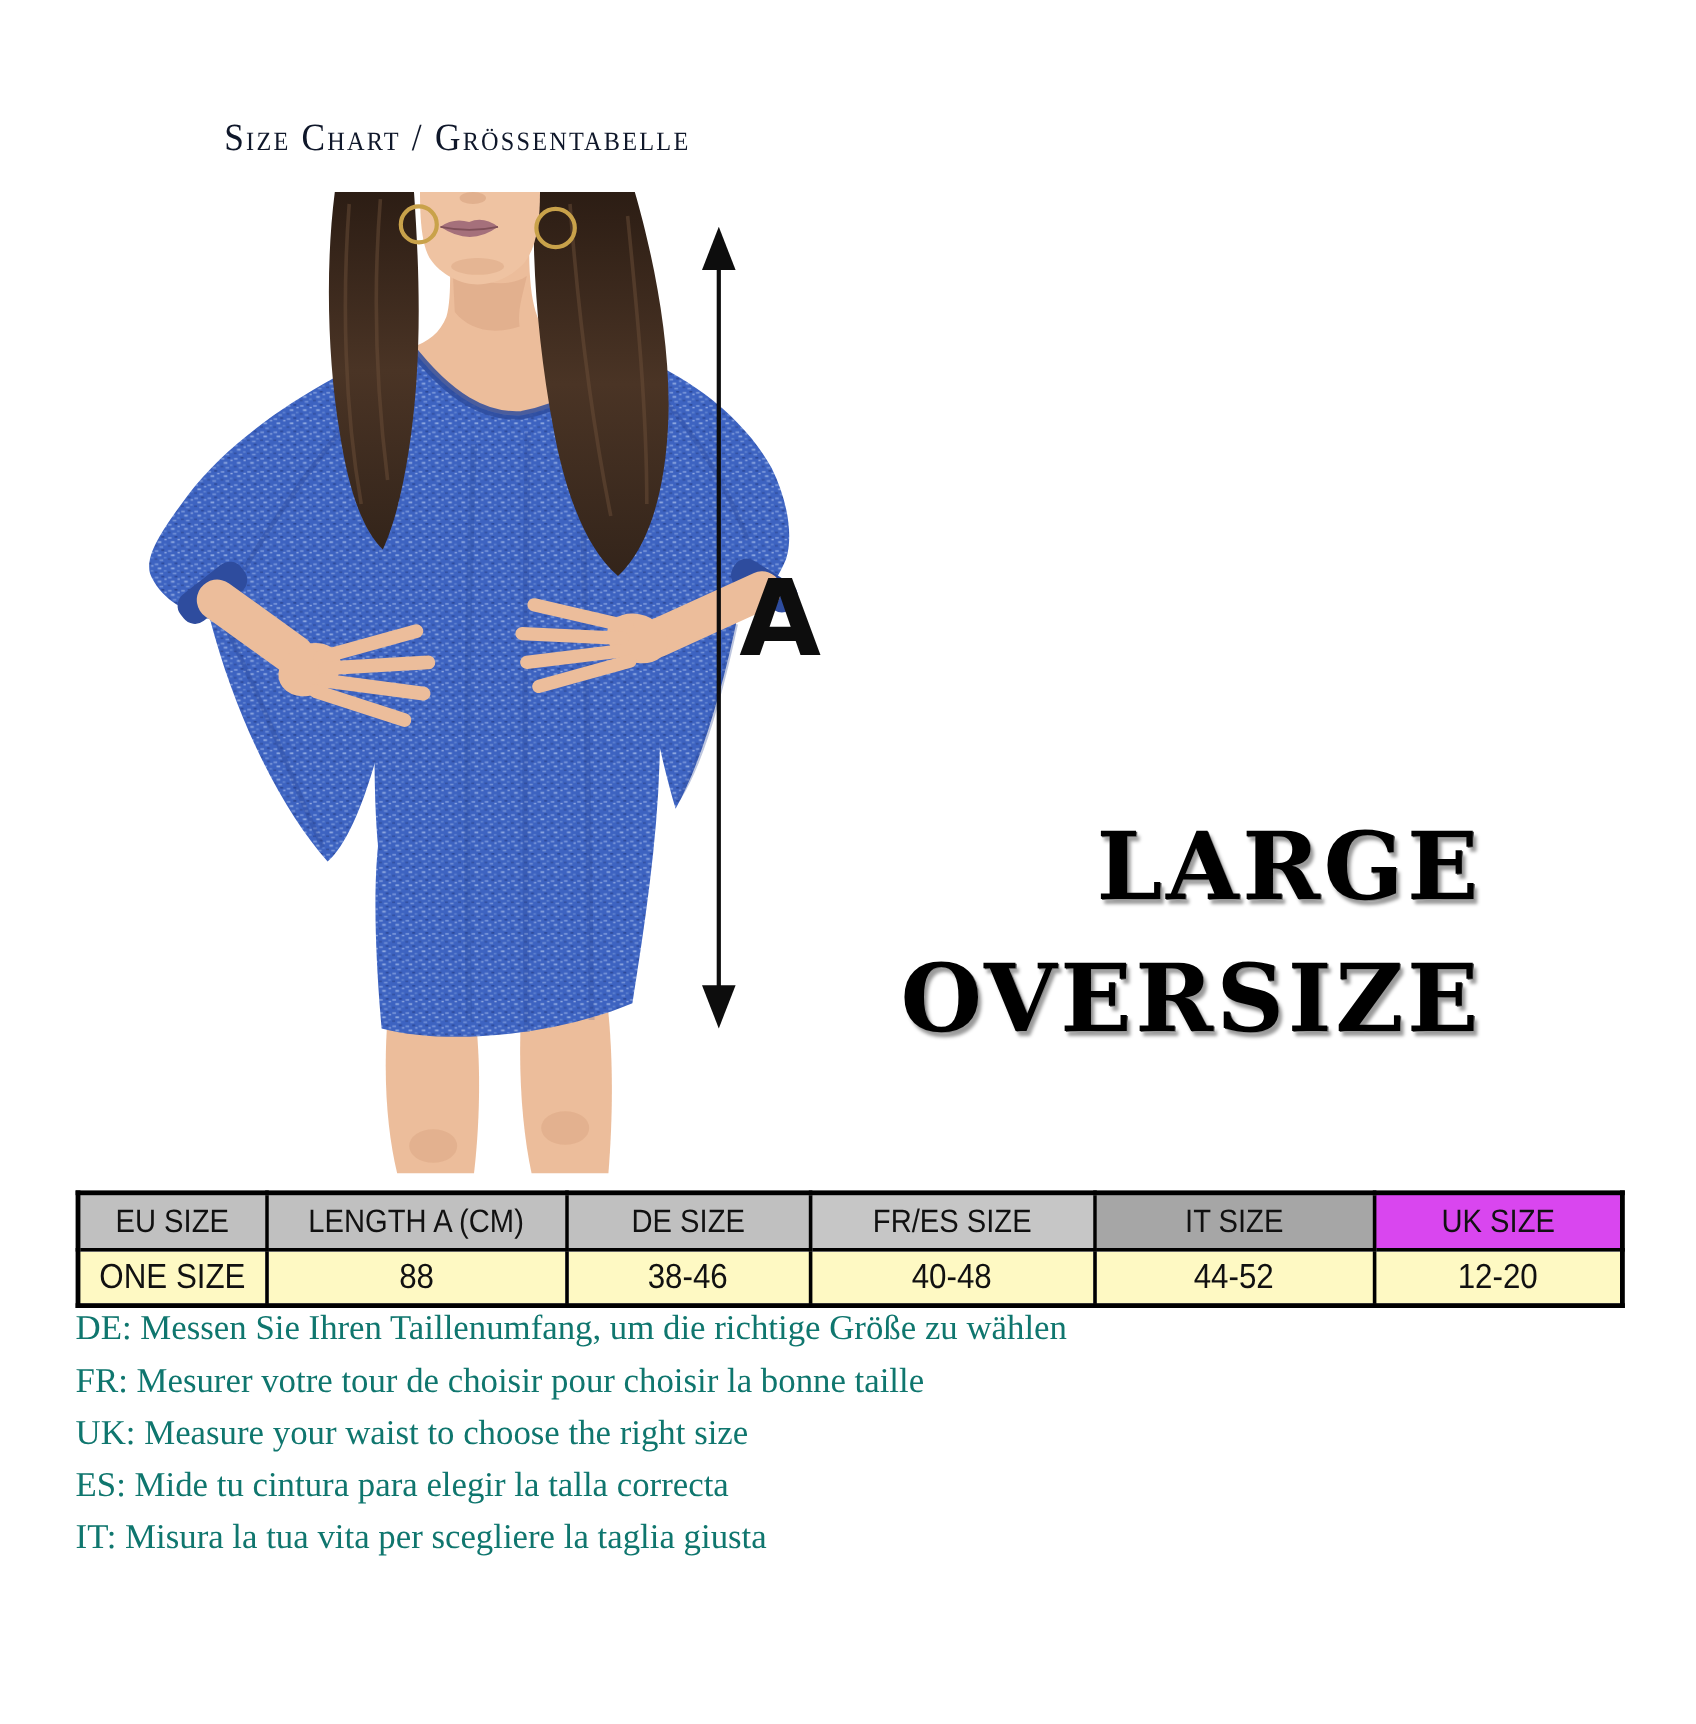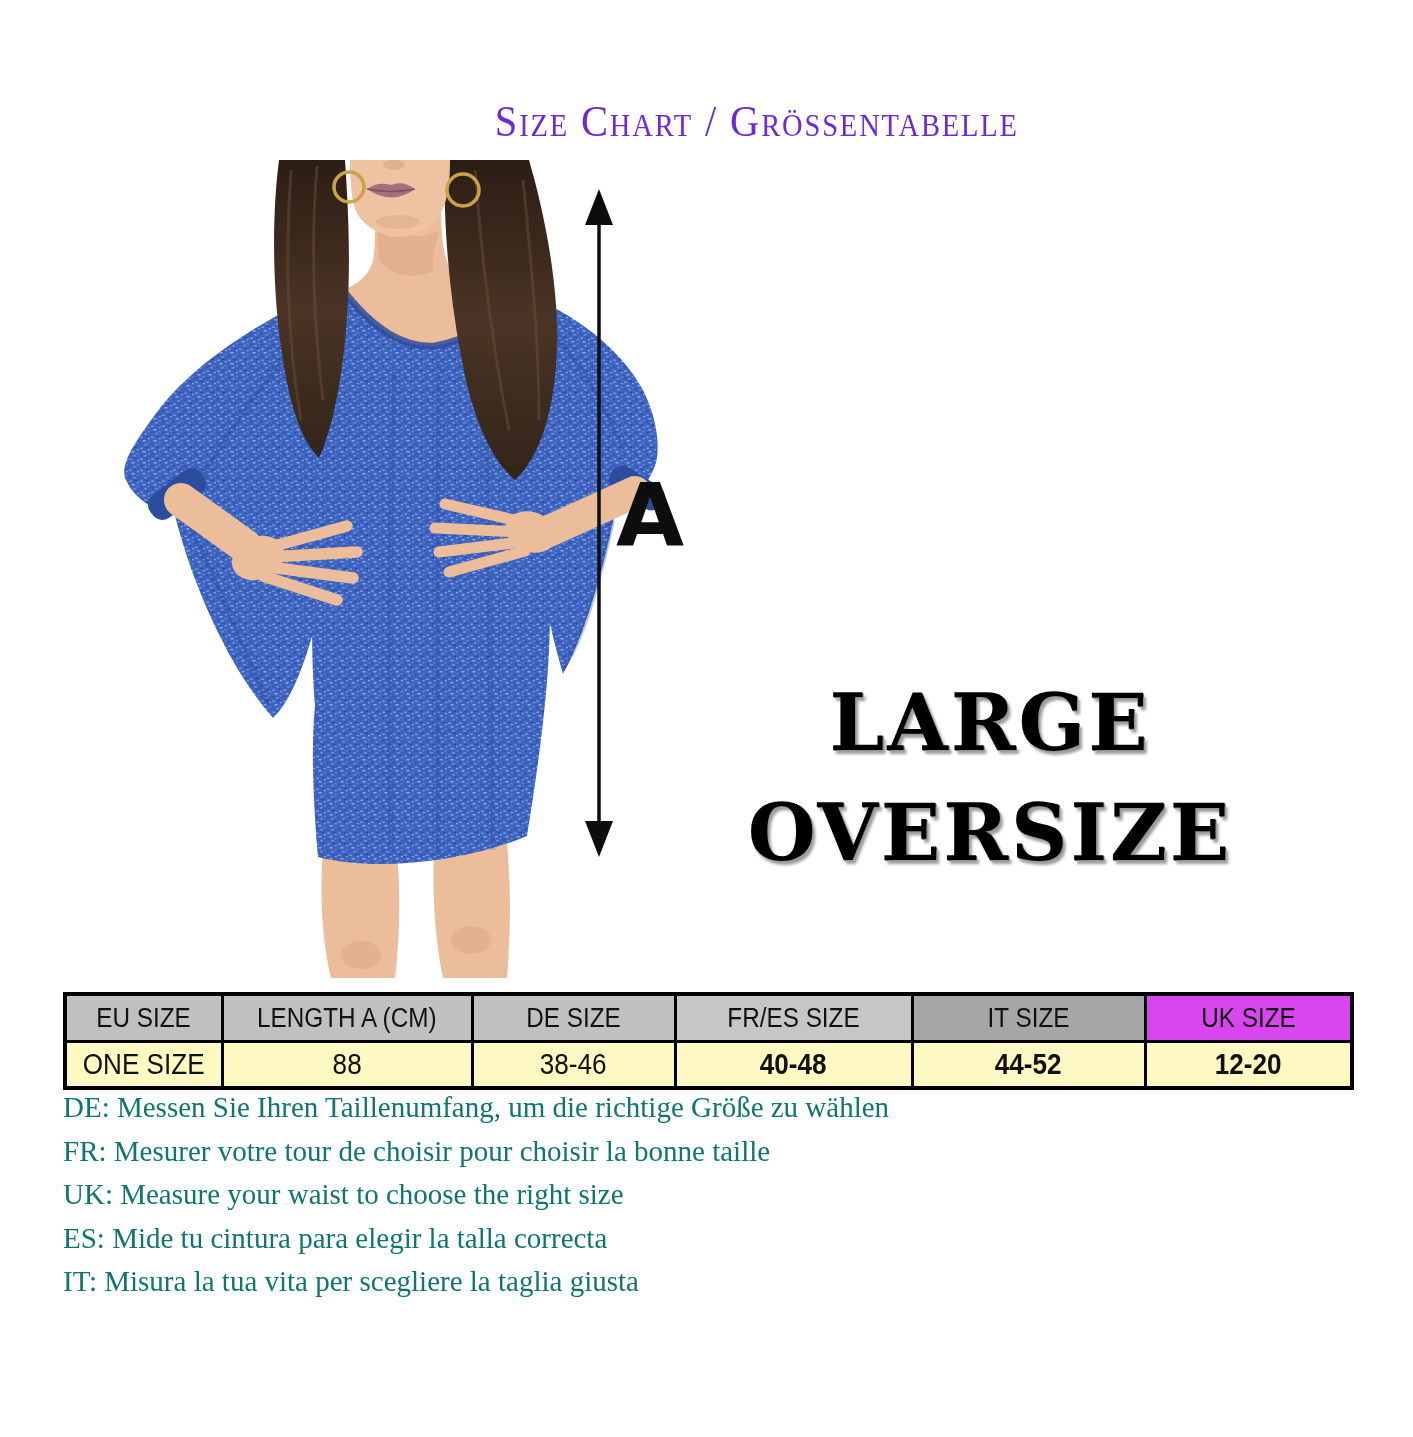--- a/index.html
+++ b/index.html
@@ -1,49 +1,49 @@
 <!DOCTYPE html>
 <html><head>
 <meta charset="utf-8">
 <style>
   html,body{margin:0;padding:0;background:#fff;}
   body{width:1413px;height:1437px;position:relative;overflow:hidden;
        font-family:"Liberation Serif",serif;color:#111;}
 
   
-  .title{position:absolute;left:170px;top:96px;width:872px;text-align:right;
+  .title{position:absolute;left:170px;top:96px;width:872px;text-align:left;
          font-family:"Liberation Serif",serif;font-variant:small-caps;
-         font-size:44px;letter-spacing:2px;color:#6d28d9;white-space:nowrap;}
+         font-size:32px;letter-spacing:2px;color:#0f172a;white-space:nowrap;}
   .title .squeezeX{display:inline-block;transform:scaleX(0.92);transform-origin:center;}
 
   
   .photo{position:absolute;left:95px;top:160px;width:612px;height:818px;}
 
   
   .arrow{position:absolute;left:574px;top:185px;}
   .arrow-label{position:absolute;left:616px;top:472px;
                font-family:"DejaVu Sans","Liberation Sans",sans-serif;
                font-weight:bold;font-size:88px;line-height:1;color:#0d0d0d;}
 
   
-  .badge{position:absolute;left:745px;top:668px;width:490px;text-align:center;
+  .badge{position:absolute;left:745px;top:668px;width:490px;text-align:right;
          font-family:"DejaVu Serif","Liberation Serif",serif;font-weight:bold;
          font-size:78px;line-height:110px;letter-spacing:3px;color:#000;
          text-shadow:3px 4px 3px #9b9b9b, 1px 1px 0 #555;}
 
   
   table.size{position:absolute;left:63px;top:992px;width:1287px;
              border-collapse:collapse;table-layout:fixed;
              border:4px solid #000;}
   table.size th, table.size td{border:3px solid #000;text-align:center;
              vertical-align:middle;padding:0;overflow:hidden;white-space:nowrap;}
   table.size th{height:44px;font-weight:normal;font-size:27px;}
   table.size td{height:43px;font-size:29px;background:#fef9c3;}
   .serif-col{font-family:Liberation Sans, sans-serif;}
-  .sans-col{font-family:"Liberation Sans",sans-serif;font-weight:bold;}
+  .sans-col{font-family:"Liberation Sans",sans-serif;}
   .hdr-g1{background:#c0c0c0;}
   .hdr-g2{background:#c6c6c6;}
   .hdr-g3{background:#a6a6a6;}
   .hdr-g4{background:#d946ef;}
   .cellsqueeze{display:inline-block;transform:scaleX(0.9);transform-origin:center;}
 
   
   .instructions{position:absolute;left:63px;top:1086px;width:1100px;
                 font-family:"Liberation Serif",serif;font-size:29px;
                 line-height:43.5px;color:#0f766e;}

